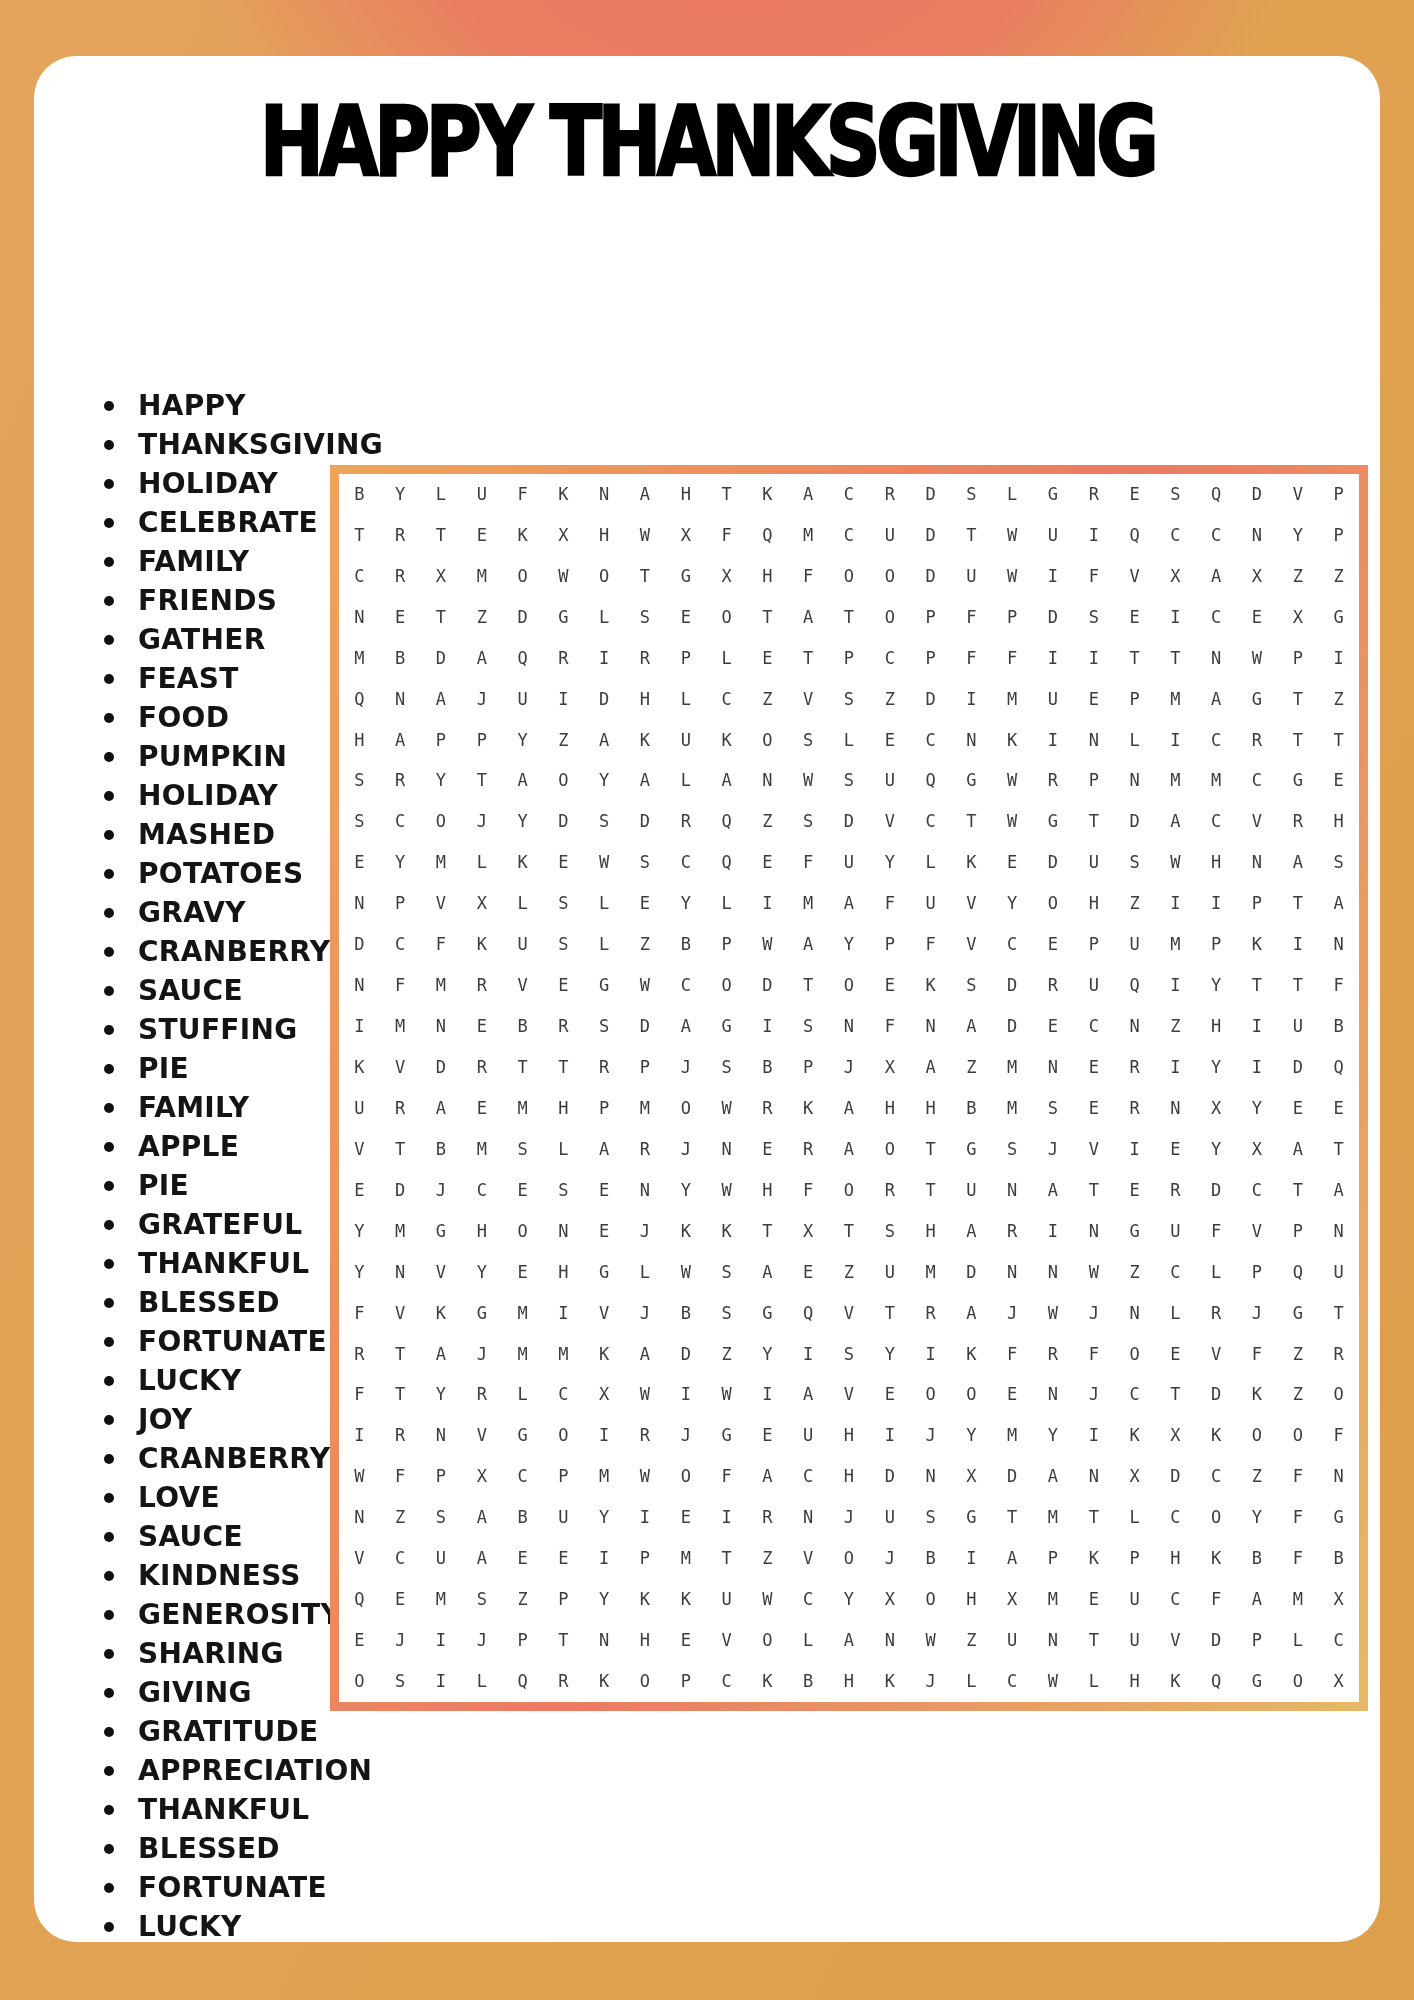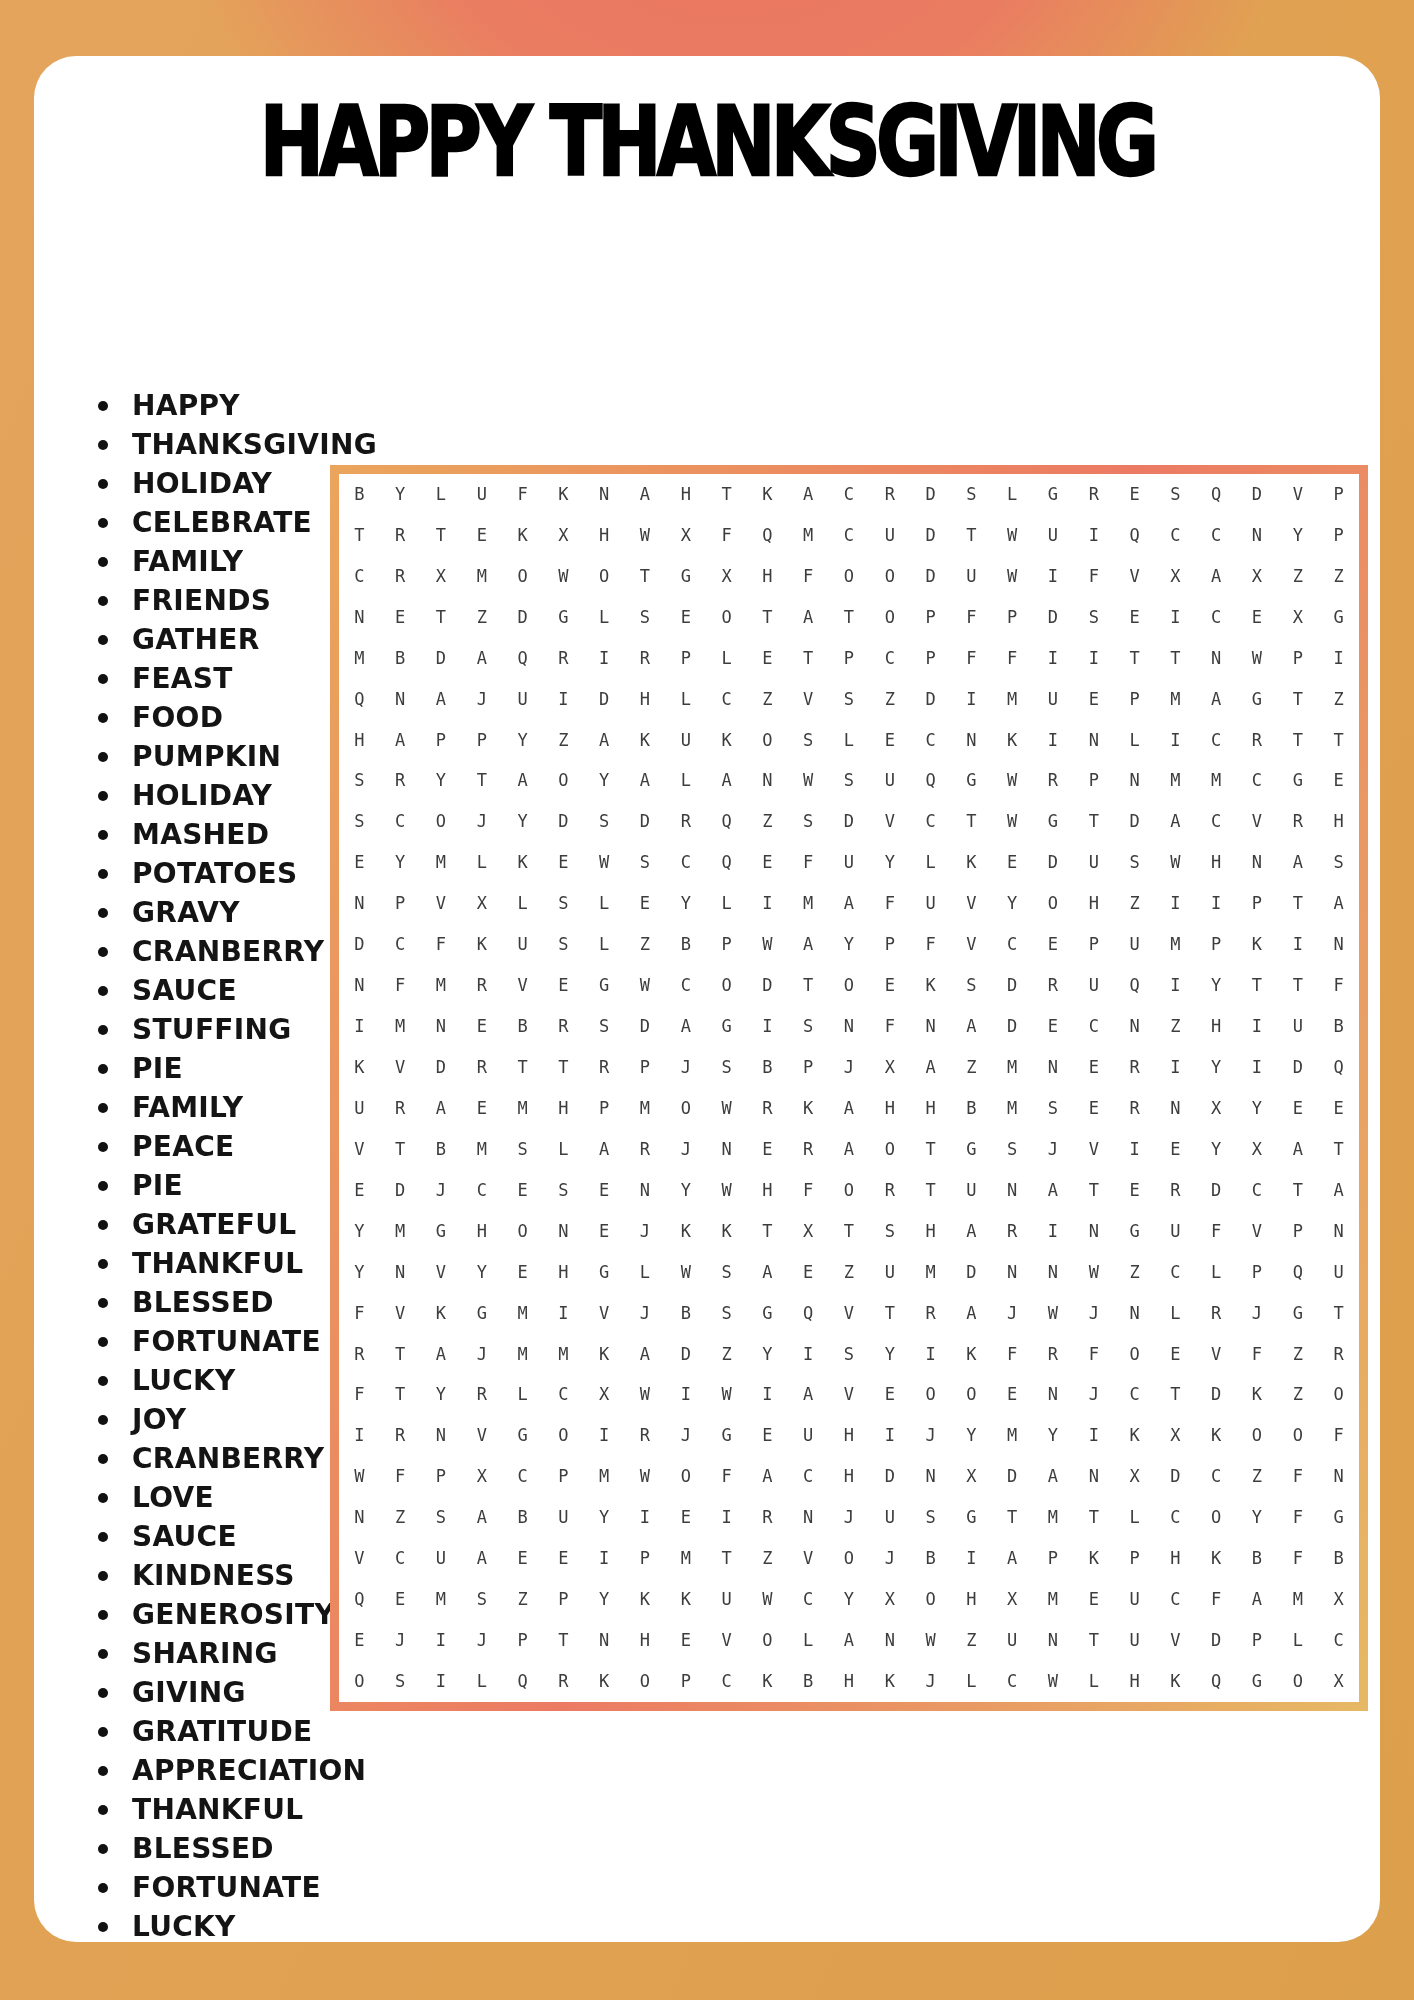--- a/index.html
+++ b/index.html
@@ -25,21 +25,21 @@
     color:#000;white-space:nowrap;
     transform:scaleX(0.80);transform-origin:50% 50%;
     -webkit-text-stroke:2.5px #000;
   }
   .subtitle{
     position:absolute;top:190px;left:0;width:100%;
     text-align:center;
     font-weight:600;font-size:25px;letter-spacing:2px;
   }
   .word-list{
-    position:absolute;left:64px;top:330px;width:250px;
+    position:absolute;left:70px;top:330px;width:250px;
     margin:0;padding:0;list-style:none;
   }
   .word-list li{
     display:flex;align-items:center;height:39px;white-space:nowrap;
   }
   .dot{
     flex:0 0 auto;width:10px;height:10px;border-radius:50%;
     background:#111;margin-right:24px;
   }
   .word-label{
@@ -142,21 +142,21 @@
         <li>
           <span class="dot"></span>
           <span class="word-label">PIE</span>
         </li>
         <li>
           <span class="dot"></span>
           <span class="word-label">FAMILY</span>
         </li>
         <li>
           <span class="dot"></span>
-          <span class="word-label">PEACE</span>
+          <span class="word-label">APPLE</span>
         </li>
         <li>
           <span class="dot"></span>
           <span class="word-label">PIE</span>
         </li>
         <li>
           <span class="dot"></span>
           <span class="word-label">GRATEFUL</span>
         </li>
         <li>

